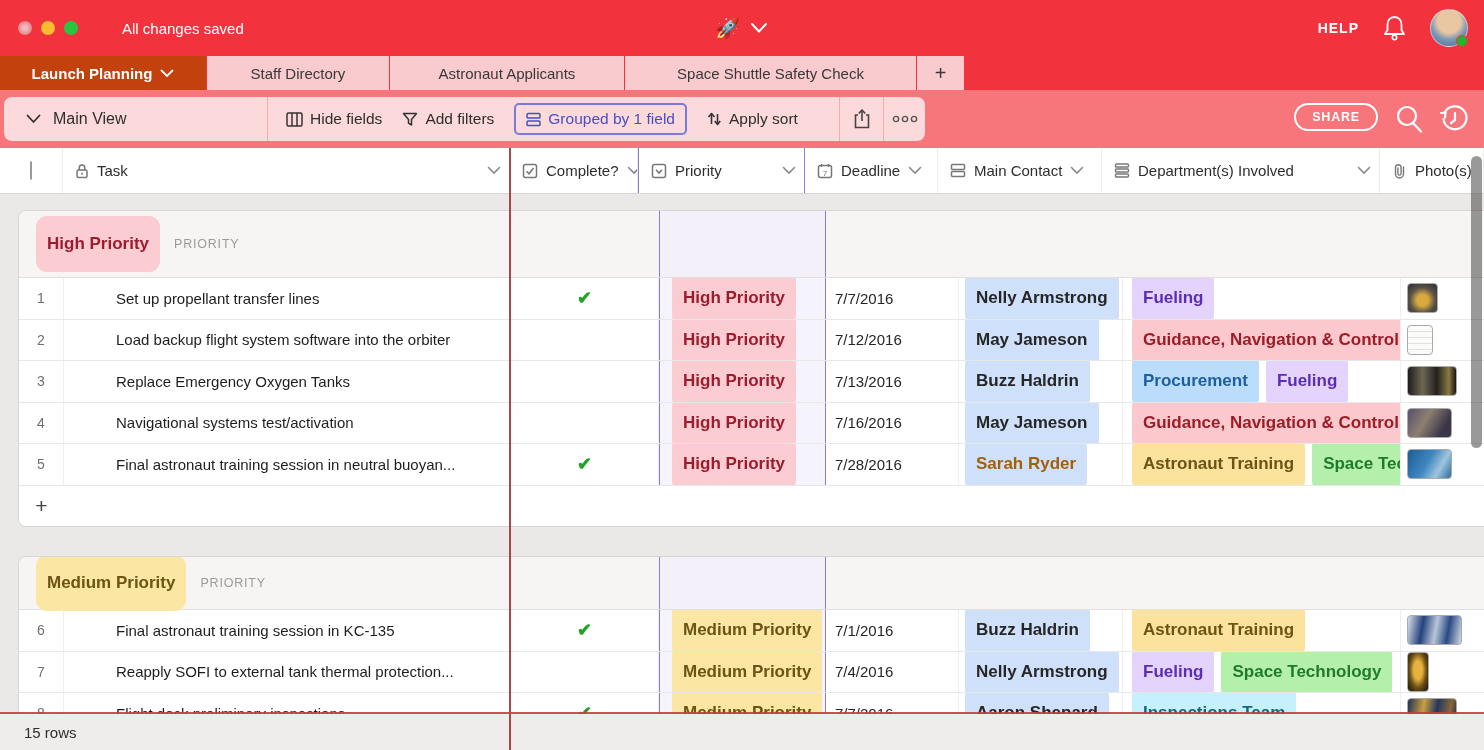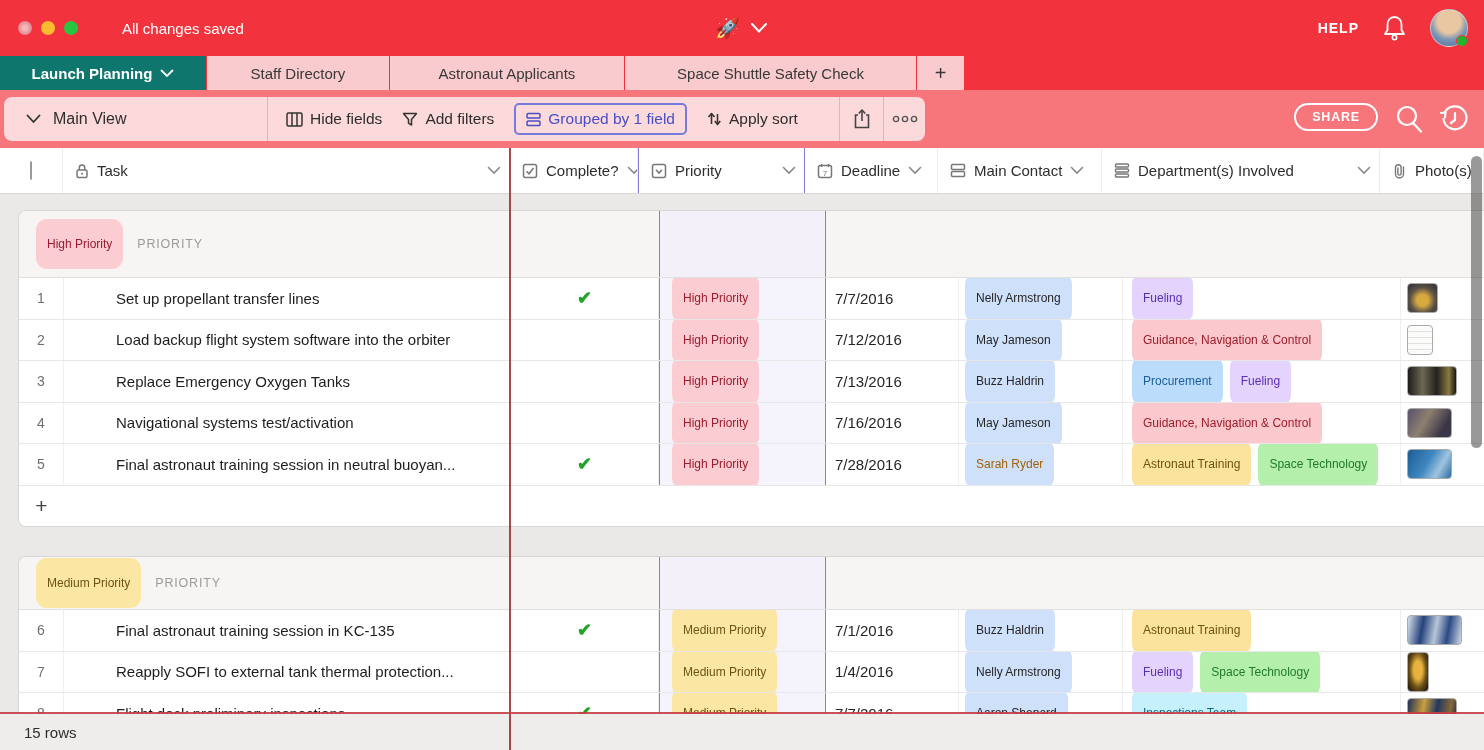--- a/index.html
+++ b/index.html
@@ -26,21 +26,21 @@
     background:radial-gradient(circle at 50% 32%, #e9c7a2 0 38%, #7b96b6 60%, #4a6a94 100%);
     border:1px solid rgba(255,255,255,.5);}
   .avatar .presence{position:absolute;right:-1px;bottom:-1px;width:10px;height:10px;border-radius:50%;
     background:#21b52d;border:1px solid #f2333e;}
 
   
   .tabbar{position:absolute;left:0;top:56px;width:100%;height:34px;background:#f2333e;
     display:flex;align-items:stretch;}
   .tab{display:flex;align-items:center;justify-content:center;gap:8px;font-size:15px;
     background:#f9cbce;color:#383838;border-right:1px solid #f2333e;cursor:pointer;box-sizing:border-box;}
-  .tab.active{background:#0f766e;color:#fff;font-weight:bold;}
+  .tab.active{background:#c2410c;color:#fff;font-weight:bold;}
   .tab.addtab{width:48px;font-size:20px;font-weight:normal;}
 
   
   .toolbar{position:absolute;left:0;top:90px;width:100%;height:58px;background:#f7767c;}
   .tool-panel{position:absolute;left:4px;top:7px;width:921px;height:44px;background:#fcd9da;
     border-radius:8px;display:flex;align-items:center;box-sizing:border-box;color:#2e2e2e;}
   .tool-sec{display:flex;align-items:center;height:100%;box-sizing:border-box;}
   .sec-view{width:263px;padding-left:22px;gap:12px;}
   .view-name{font-size:16px;}
   .sec-fields{border-left:1px solid #f0aeb2;flex:1;gap:20px;padding-left:18px;}
@@ -82,21 +82,21 @@
   .cell-task{padding-left:52px;font-size:15px;color:#1e1e1e;}
   .cell-task span{overflow:hidden;text-overflow:ellipsis;}
   .cell-complete{justify-content:center;}
   .check{color:#24a32a;font-size:18px;font-weight:bold;}
   .cell-priority{padding-left:12px;background:#f5f3fc;
     border-left:1px solid #847bdb;border-right:1px solid #847bdb;}
   .cell-deadline{padding-left:9px;font-size:15px;color:#262626;}
   .cell-contact{padding-left:6px;}
   .cell-depts{padding-left:9px;gap:7px;}
   .cell-photo{padding-left:6px;border-right:none;}
-  .pill{font-size:12px;border-radius:11px;padding:18px 11px;white-space:nowrap;flex:0 0 auto;}
+  .pill{font-size:17px;border-radius:11px;padding:18px 11px;white-space:nowrap;flex:0 0 auto;font-weight:bold;}
   .add-row{display:flex;height:40px;background:#fff;align-items:center;cursor:pointer;}
   .add-plus{width:45px;text-align:center;font-size:21px;color:#444;}
   .thumb{height:30px;border:1px solid #aaa;border-radius:4px;box-sizing:border-box;flex:0 0 auto;}
   .thumb-engine{width:31px;background:radial-gradient(circle at 50% 58%,#d8a93f 0 26%,#5a5248 58%,#2e2c30 100%);}
   .thumb-document{width:26px;background:repeating-linear-gradient(#fbfbfa 0 5px,#e3e1dd 5px 6px);}
   .thumb-tanks{width:50px;background:linear-gradient(90deg,#1d1c1a,#6e6753 30%,#23211e 60%,#8a7a44 85%,#171512);}
   .thumb-cockpit{width:45px;background:linear-gradient(120deg,#57506b,#8d8070 40%,#3a3547 80%);}
   .thumb-underwater{width:45px;background:linear-gradient(120deg,#1b5d95,#3f87c0 45%,#9fc4de 72%,#2a6ba0);}
   .thumb-floating{width:55px;background:linear-gradient(100deg,#d9e2ec,#24427c 28%,#b8c6d8 52%,#2b4a85 74%,#cfd9e4);}
   .thumb-golden{width:22px;height:40px;background:radial-gradient(ellipse at 50% 45%,#e8b23e 0 30%,#6a4e16 60%,#14100a 100%);}
@@ -511,21 +511,21 @@
         </div>
         <div class="row">
           <div class="cell cell-num" style="width: 45px;">7</div>
           <div class="cell cell-task" style="width: 447px;">
             <span>Reapply SOFI to external tank thermal protection...</span>
           </div>
           <div class="cell cell-complete" style="width: 148px;"></div>
           <div class="cell cell-priority" style="width: 167px;">
             <span class="pill" style="background: rgb(251, 230, 164); color: rgb(107, 84, 20);">Medium Priority</span>
           </div>
-          <div class="cell cell-deadline" style="width: 133px;">1/4/2016</div>
+          <div class="cell cell-deadline" style="width: 133px;">7/4/2016</div>
           <div class="cell cell-contact" style="width: 164px;">
             <span class="pill" style="background: rgb(207, 224, 251); color: rgb(38, 38, 38);">Nelly Armstrong</span>
           </div>
           <div class="cell cell-depts" style="width: 278px;">
             <span class="pill" style="background: rgb(227, 211, 253); color: rgb(91, 45, 180);">Fueling</span>
             <span class="pill" style="background: rgb(180, 240, 171); color: rgb(31, 122, 46);">Space Technology</span>
           </div>
           <div class="cell cell-photo" style="flex: 1 1 0%;">
             <div class="thumb thumb-golden"></div>
           </div>

